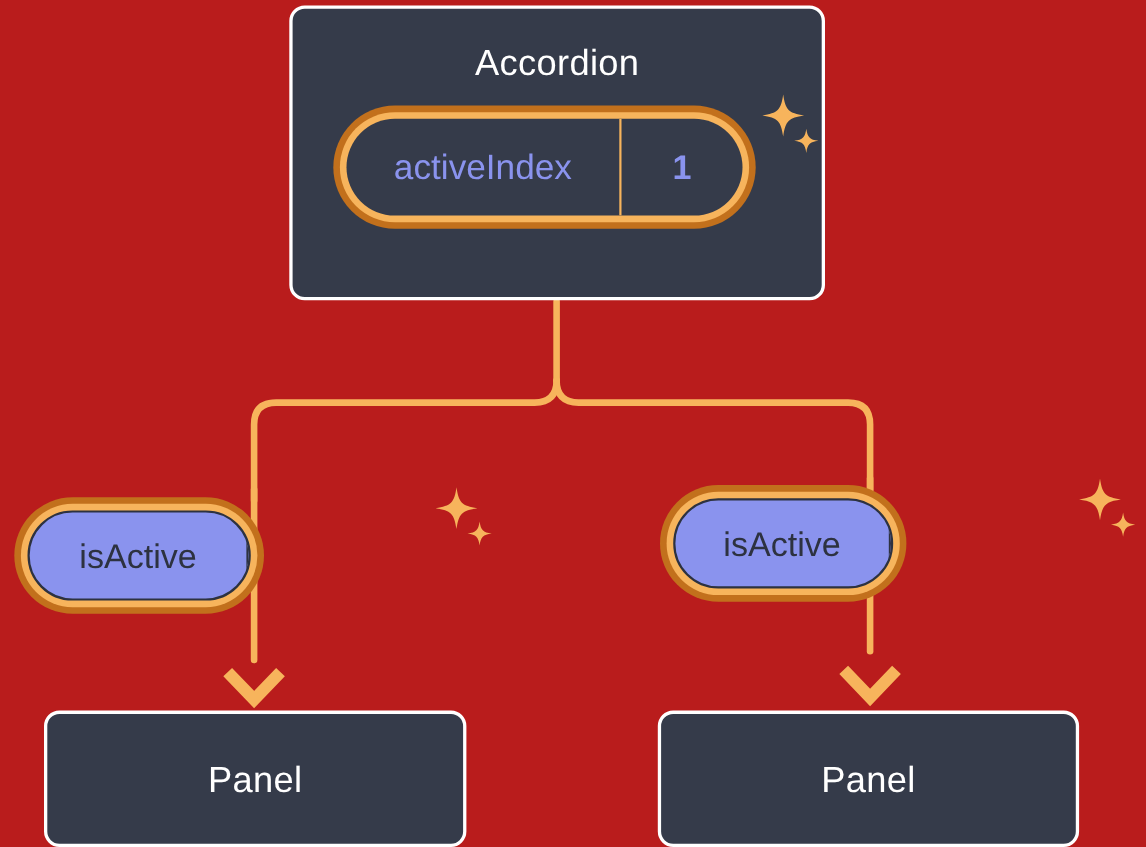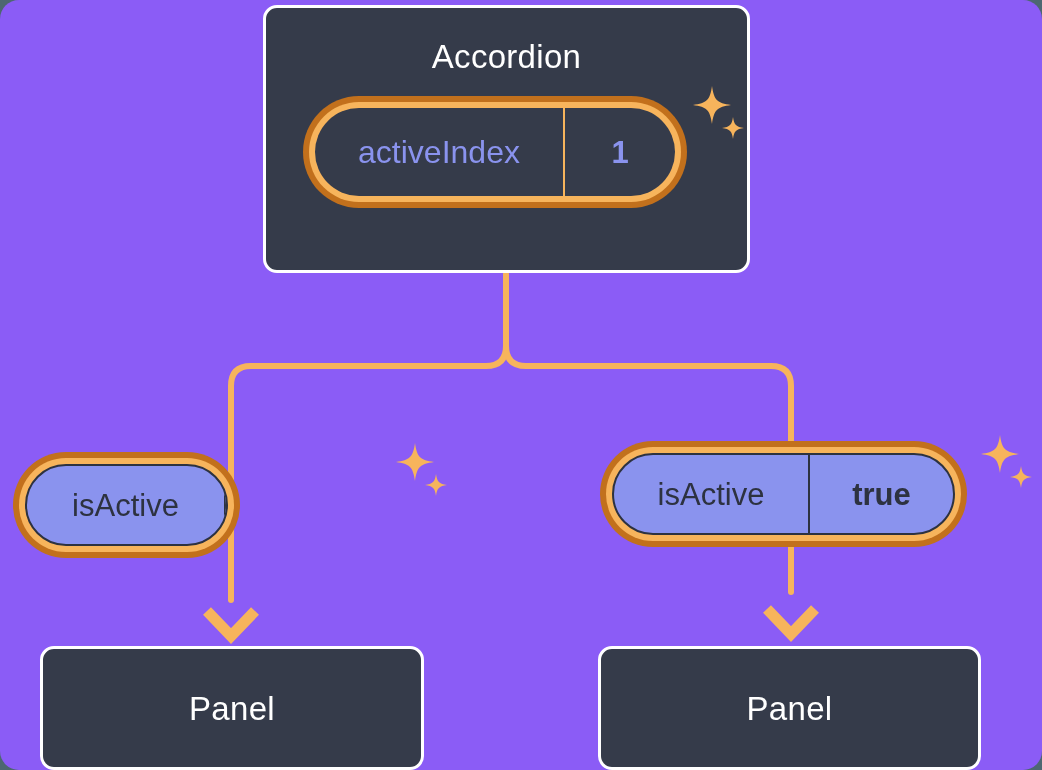--- a/index.html
+++ b/index.html
@@ -4,24 +4,23 @@
 <style>
   html, body {
     margin: 0;
     padding: 0;
     background: #4d6771;
   }
   #stage {
     position: relative;
     width: 1042px;
     height: 770px;
-    background: #8b5cf6;
+    background: #b91c1c;
     overflow: hidden;
     font-family: "Liberation Sans", sans-serif;
-    border-radius: 19px;
     -webkit-font-smoothing: antialiased;
   }
 
   
   #wires {
     position: absolute;
     left: 0; top: 0;
     width: 1042px; height: 770px;
     pointer-events: none;
     z-index: 1;
@@ -219,21 +218,20 @@
   <svg class="sparkles left" width="56" height="64" viewBox="0 0 56 64" aria-hidden="true">
     <path fill="#f7b45c" d="M22 2 C24 16 27 19 41 21 C27 23 24 26 22 40 C20 26 17 23 3 21 C17 19 20 16 22 2 Z"></path>
     <path fill="#f7b45c" d="M43 33 C44.2 41 46 42.8 54 44 C46 45.2 44.2 47 43 55 C41.8 47 40 45.2 32 44 C40 42.8 41.8 41 43 33 Z"></path>
   </svg>
 
   <div class="pill-wrap right">
     <div class="pill-outer">
       <div class="pill-mid">
         <div class="pill purple">
           <div class="pill-key">isActive</div>
-          <div class="pill-val">true</div>
         </div>
       </div>
     </div>
   </div>
 
   <svg class="sparkles right" width="56" height="64" viewBox="0 0 56 64" aria-hidden="true">
     <path fill="#f7b45c" d="M22 2 C24 16 27 19 41 21 C27 23 24 26 22 40 C20 26 17 23 3 21 C17 19 20 16 22 2 Z"></path>
     <path fill="#f7b45c" d="M43 33 C44.2 41 46 42.8 54 44 C46 45.2 44.2 47 43 55 C41.8 47 40 45.2 32 44 C40 42.8 41.8 41 43 33 Z"></path>
   </svg>
 

